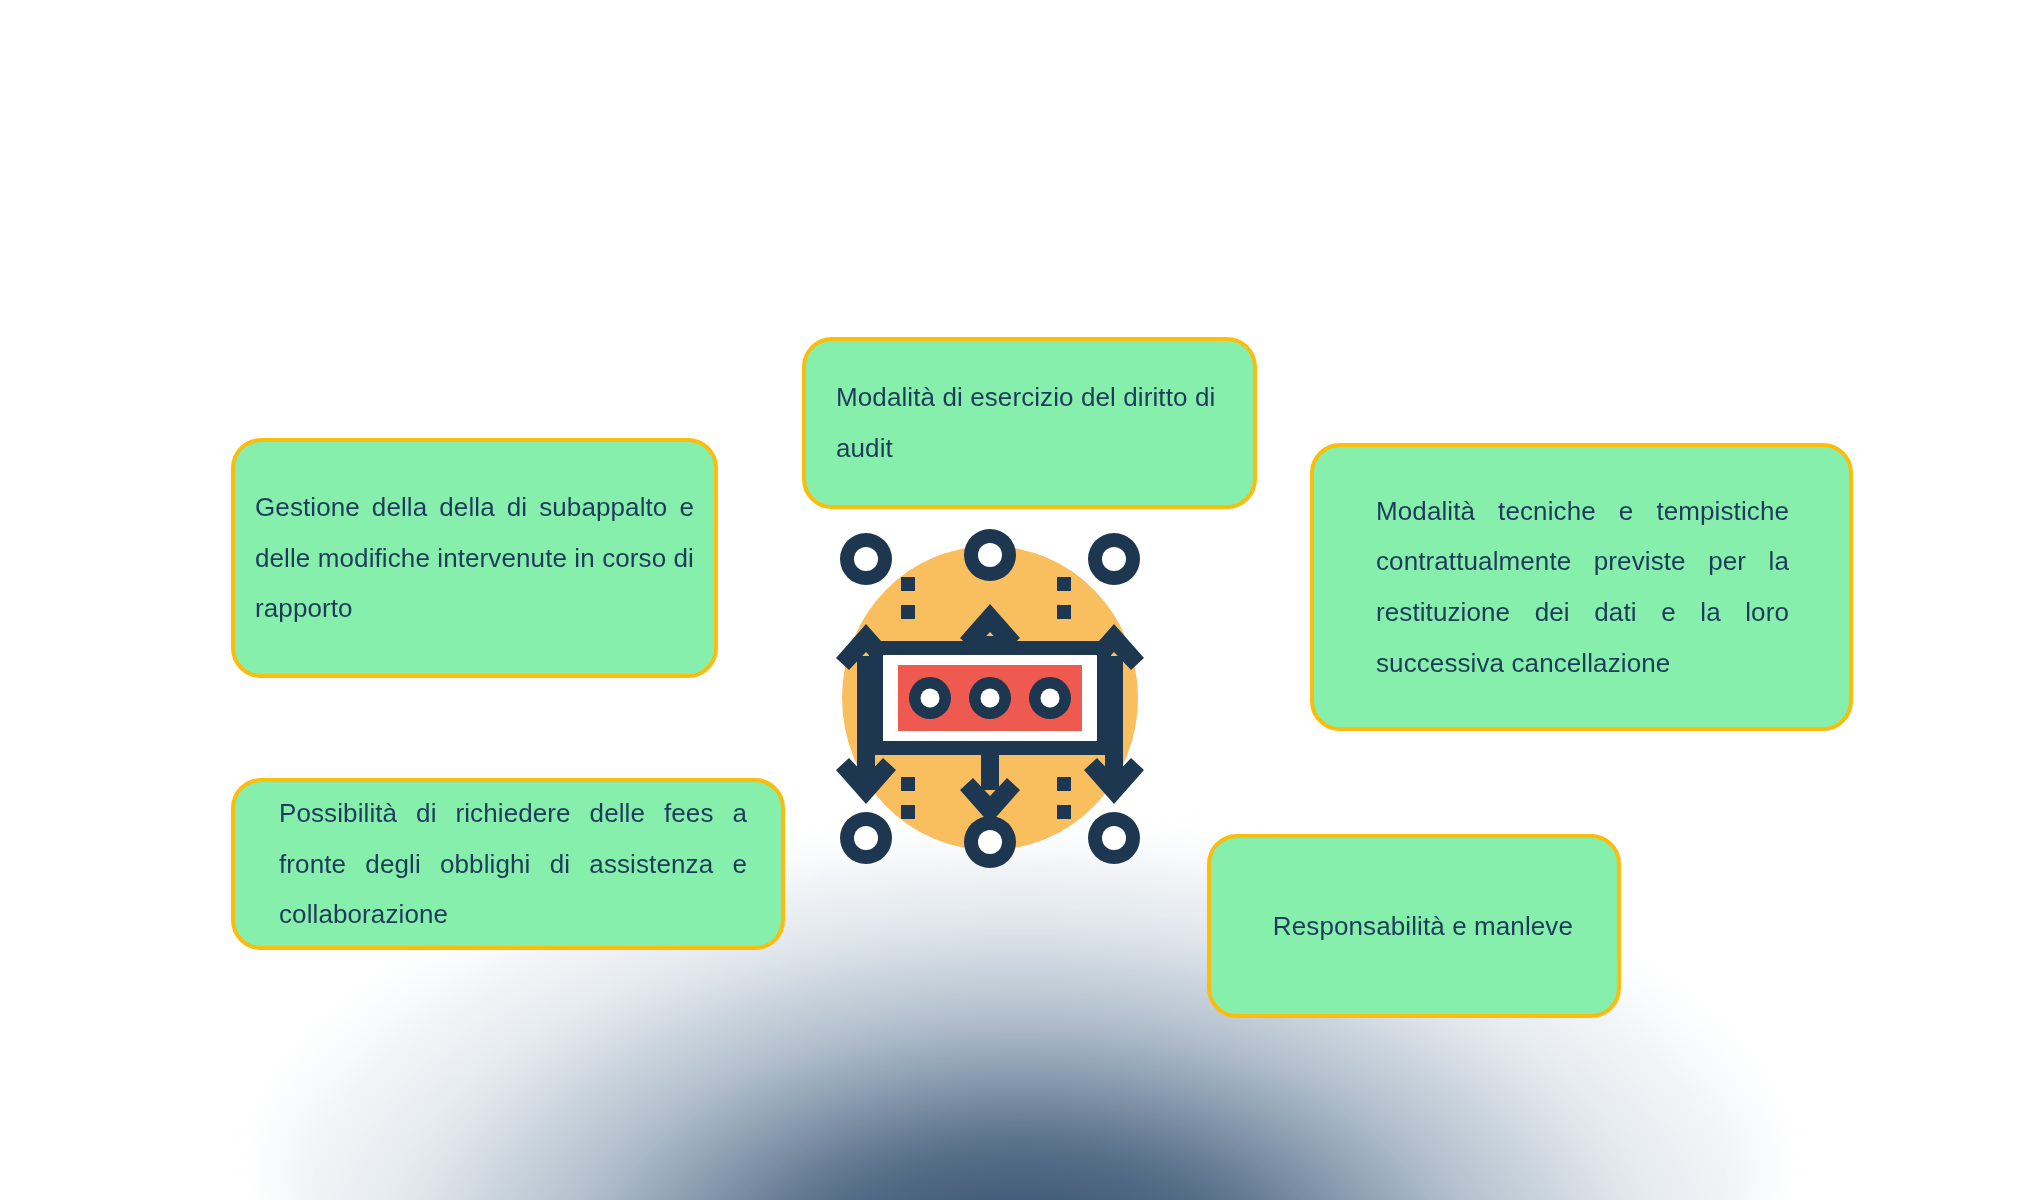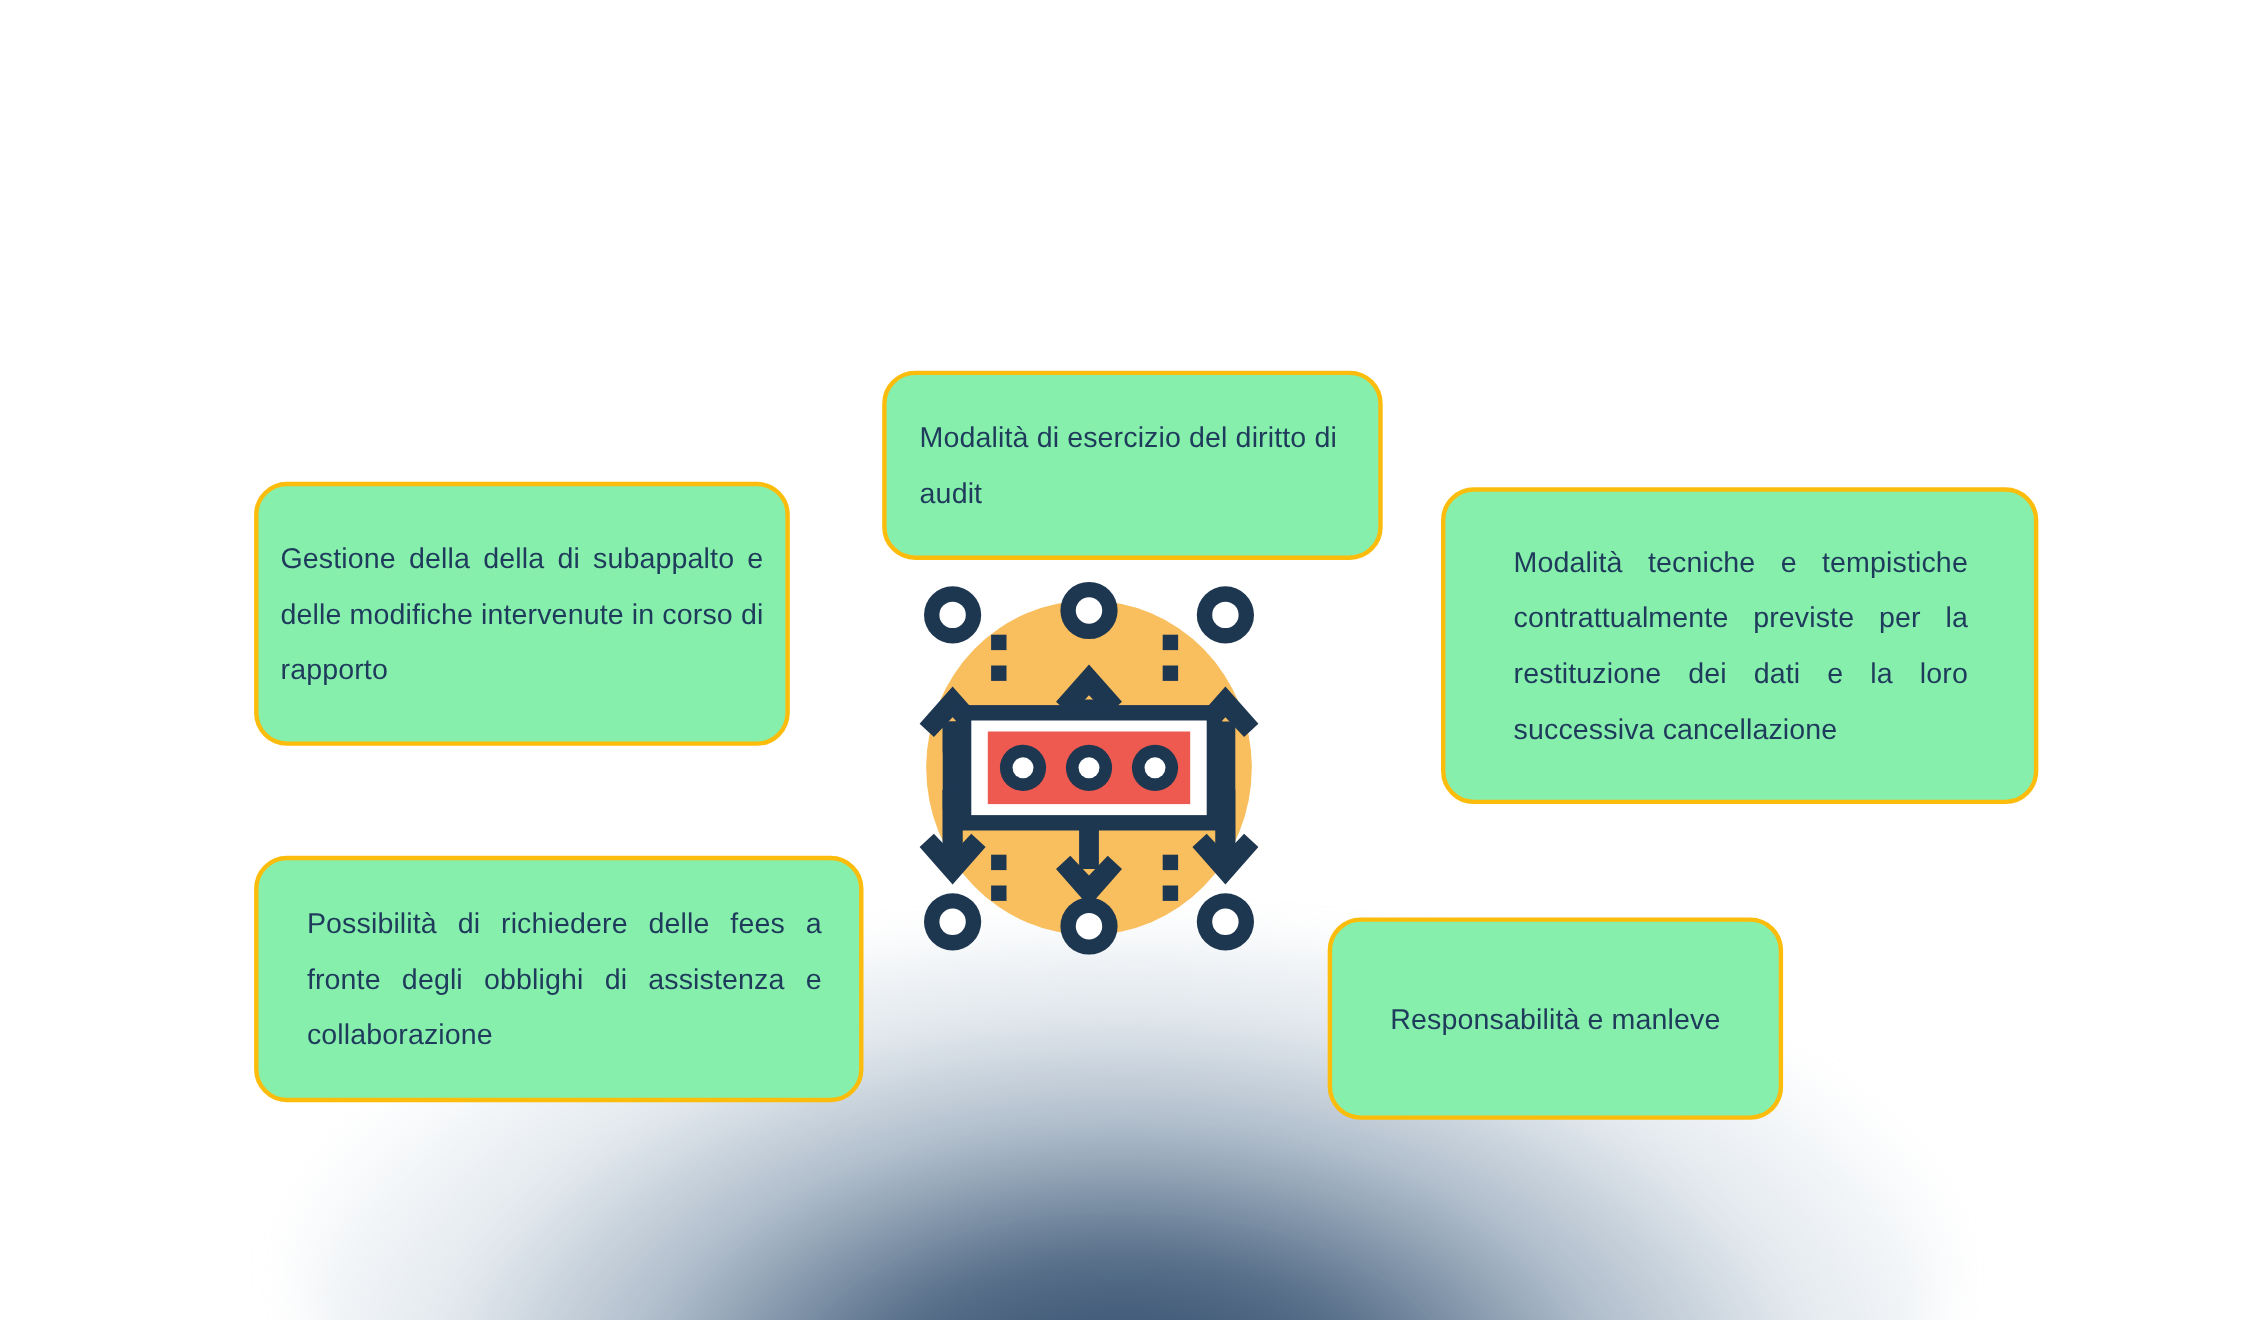--- a/index.html
+++ b/index.html
@@ -64,24 +64,24 @@
   }
 
   #box-subappalto { left: 231px; top: 438px; width: 487px; height: 240px; padding: 0 20px 0 20px; }
   #box-subappalto .txt { padding: 0 0 0 0; }
 
   #box-audit { left: 802px; top: 337px; width: 455px; height: 172px; padding: 0 30px; }
   #box-audit .txt { text-align: left; }
 
   #box-restituzione { left: 1310px; top: 443px; width: 543px; height: 288px; padding: 0 60px 0 62px; }
 
-  #box-fees { left: 231px; top: 778px; width: 554px; height: 224px; padding: 0 34px 0 44px; }
+  #box-fees { left: 231px; top: 778px; width: 554px; height: 172px; padding: 0 34px 0 44px; }
 
   #box-responsabilita { left: 1207px; top: 834px; width: 414px; height: 184px; padding: 0 44px; }
-  #box-responsabilita .txt { text-align: center; }
+  #box-responsabilita .txt { text-align: right; }
 
   
   #center-icon {
     position: absolute;
     left: 795px;
     top: 528px;
     width: 390px;
     height: 340px;
   }
   #center-icon svg { display: block; width: 100%; height: 100%; }

